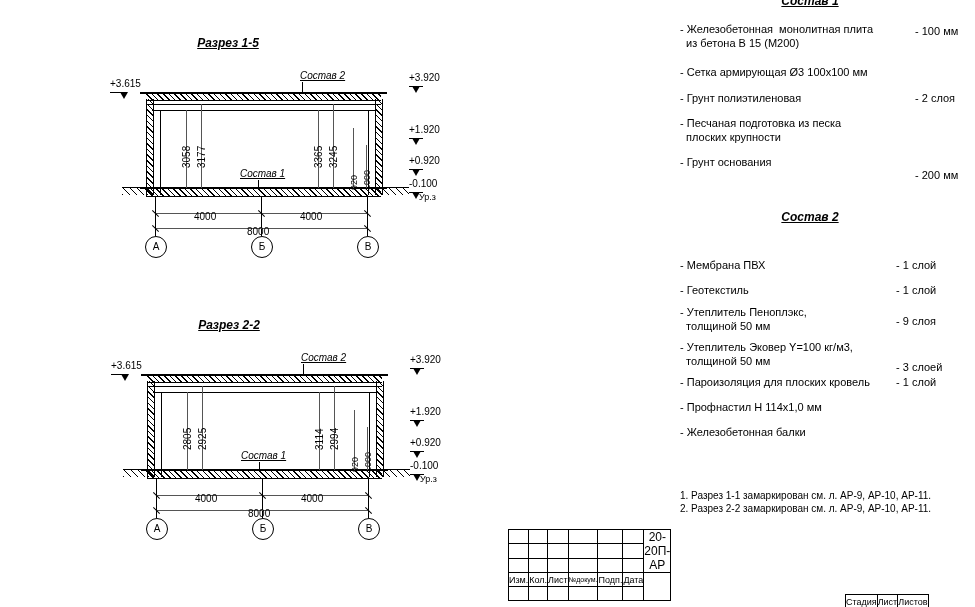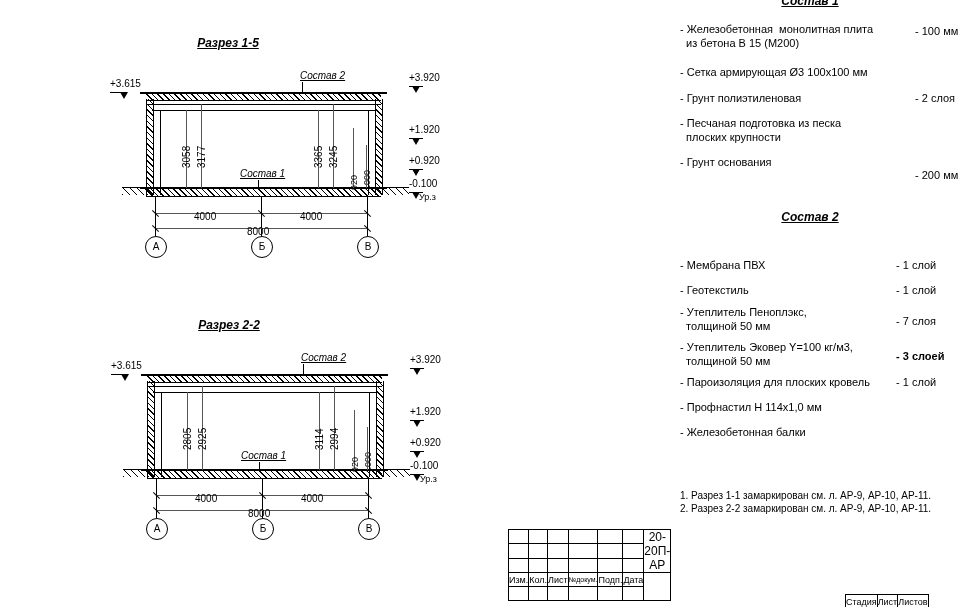--- a/index.html
+++ b/index.html
@@ -336,25 +336,25 @@
     <div class="title-u" style="left:138px; top:0px; transform:translateX(-50%);">Состав 2</div>
 
     <div class="spec" style="left:8px; top:48px; white-space:pre;">- Мембрана ПВХ</div>
     <div class="spec" style="left:224px; top:48px;">- 1 слой</div>
 
     <div class="spec" style="left:8px; top:73px; white-space:pre;">- Геотекстиль</div>
     <div class="spec" style="left:224px; top:73px;">- 1 слой</div>
 
     <div class="spec" style="left:8px; top:95px; white-space:pre;">- Утеплитель Пеноплэкс,
   толщиной 50 мм</div>
-    <div class="spec" style="left:224px; top:104px;">- 7 слоя</div>
+    <div class="spec" style="left:224px; top:104px;">- 9 слоя</div>
 
     <div class="spec" style="left:8px; top:130px; white-space:pre;">- Утеплитель Эковер Y=100 кг/м3,
   толщиной 50 мм</div>
-    <div class="spec" style="left:224px; top:139px;font-weight:bold;">- 3 слоей</div>
+    <div class="spec" style="left:224px; top:150px;">- 3 слоей</div>
 
     <div class="spec" style="left:8px; top:165px; white-space:pre;">- Пароизоляция для плоских кровель</div>
     <div class="spec" style="left:224px; top:165px;">- 1 слой</div>
 
     <div class="spec" style="left:8px; top:190px; white-space:pre;">- Профнастил Н 114х1,0 мм</div>
     <div class="spec" style="left:224px; top:190px;"></div>
 
     <div class="spec" style="left:8px; top:215px; white-space:pre;">- Железобетонная балки</div>
     <div class="spec" style="left:224px; top:215px;"></div>
   </div>

